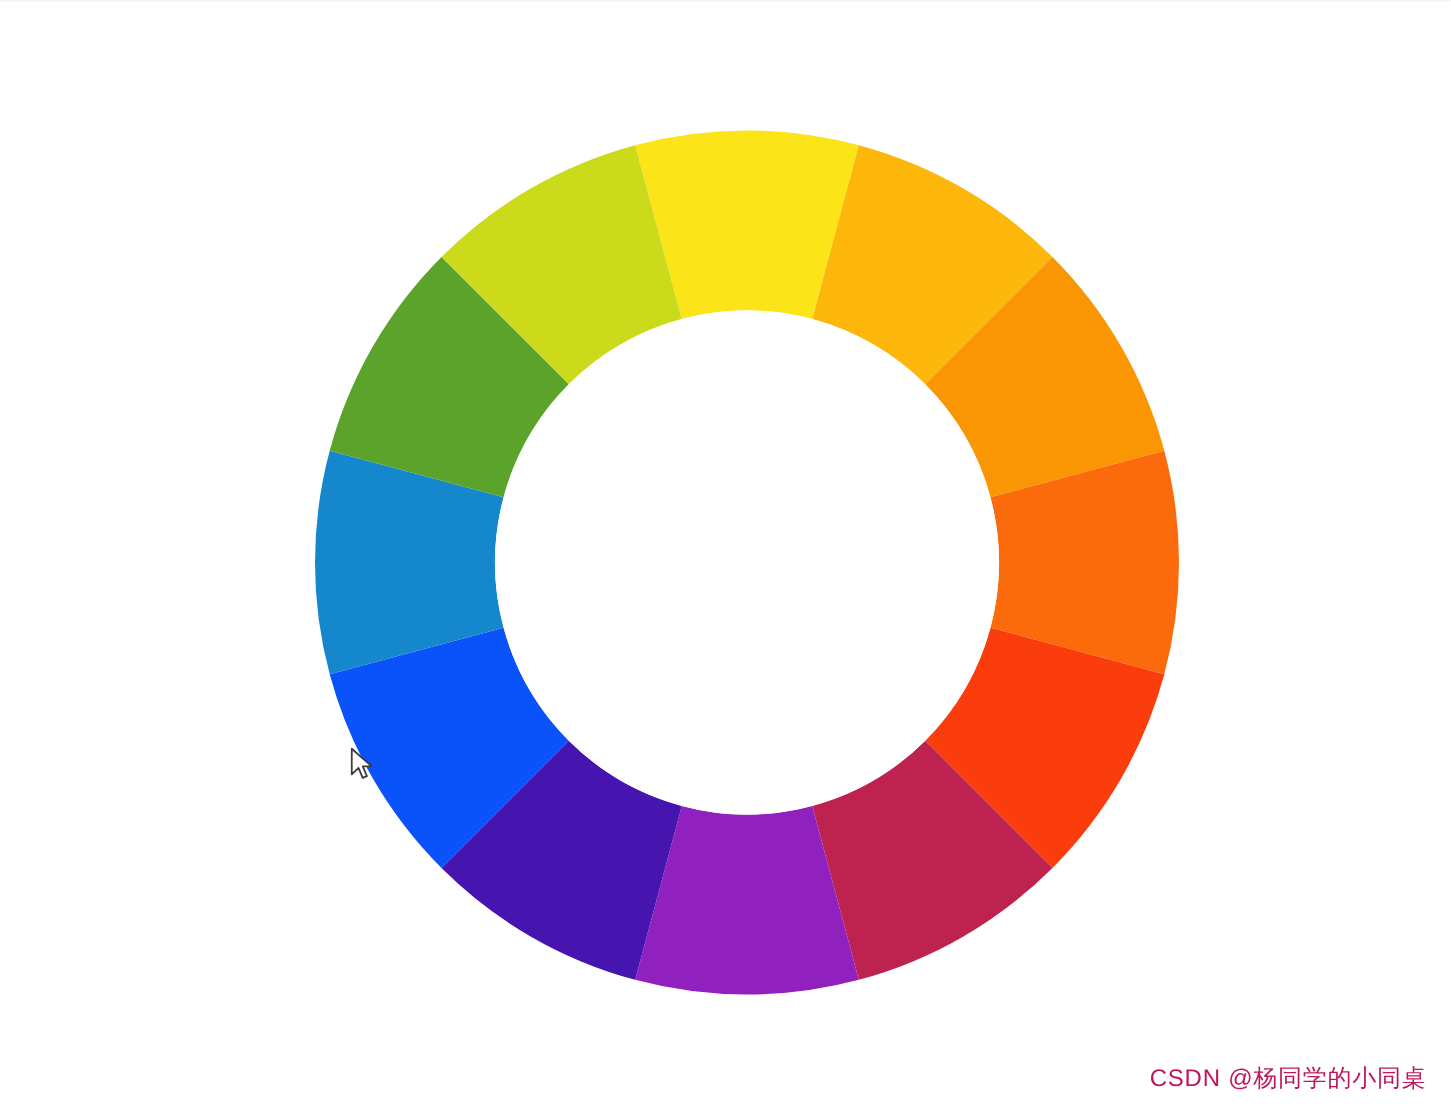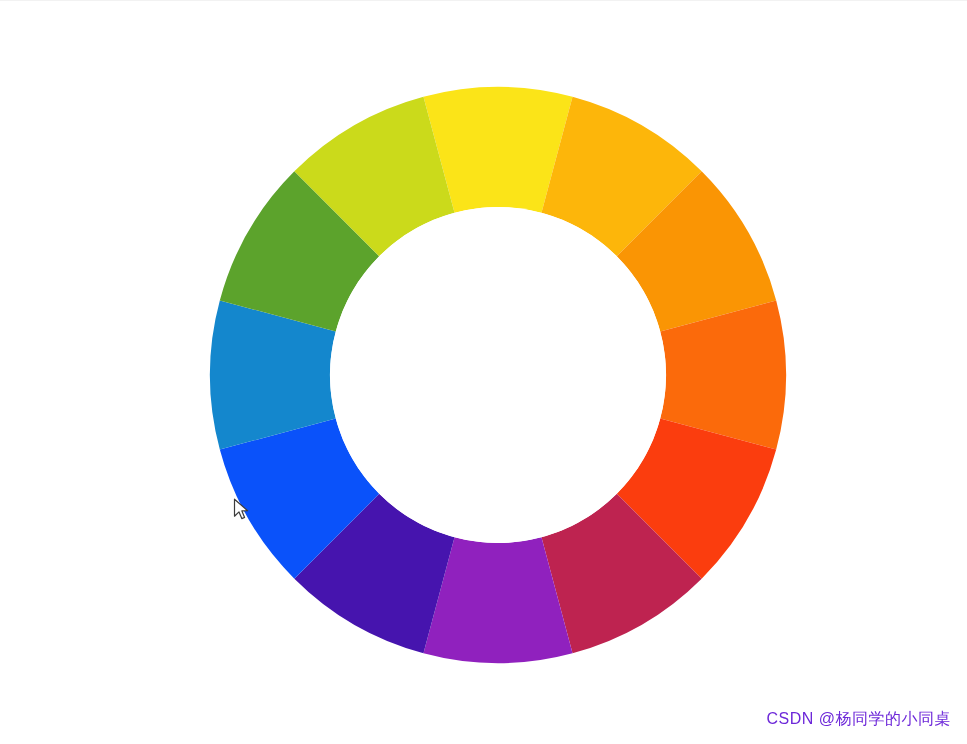--- a/index.html
+++ b/index.html
@@ -57,21 +57,21 @@
     pointer-events: none;
   }
 
   #watermark {
     position: absolute;
     right: 16px;
     bottom: 14px;
     font-family: "Liberation Sans", sans-serif;
     font-size: 16px;
     letter-spacing: 0.5px;
-    color: #6d28d9;
+    color: #be185d;
     white-space: nowrap;
     user-select: none;
   }
 </style>
 </head>
 <body>
 
 <div id="canvas-area">
 
   <div id="wheel-wrap">

